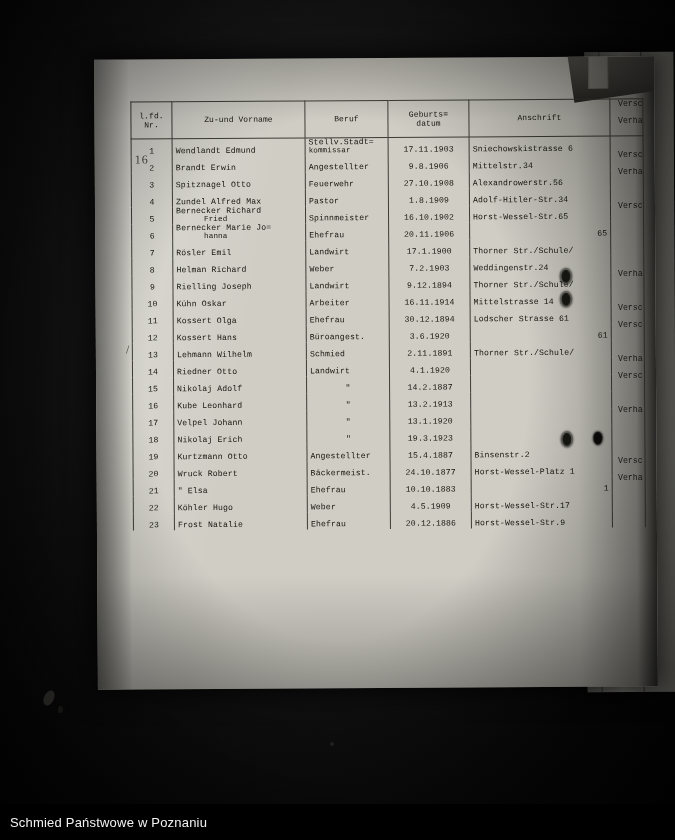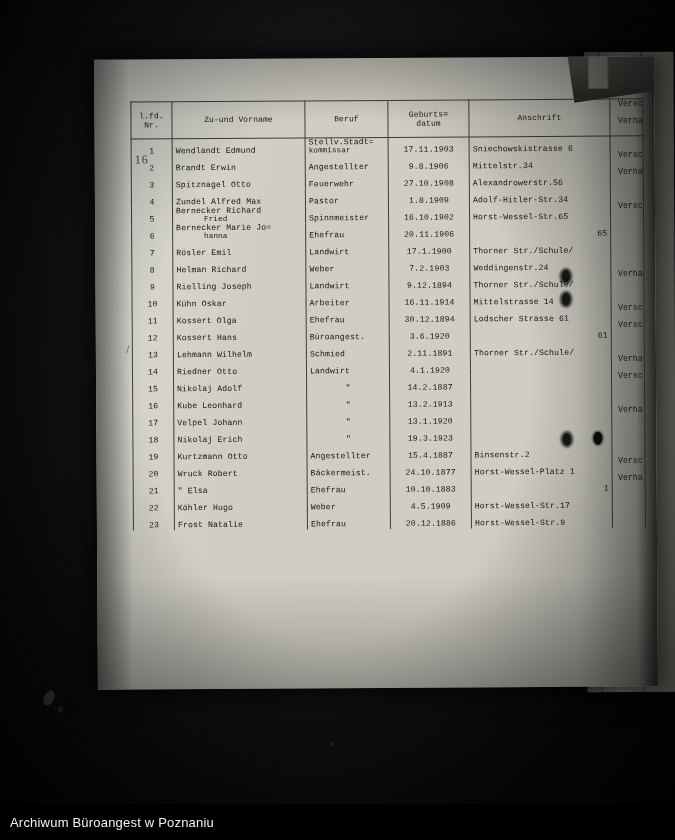--- a/index.html
+++ b/index.html
@@ -475,14 +475,14 @@
       <div></div>
       <div></div>
       <div>Versc</div>
       <div>Verha</div>
     </div>
 
   <div class="vignette"></div>
 </div>
 
 <div class="footer">
-  <span class="credit">Archiwum Büroangest w Poznaniu</span>
+  <span class="credit">Schmied Państwowe w Poznaniu</span>
 </div>
 
 </body></html>

